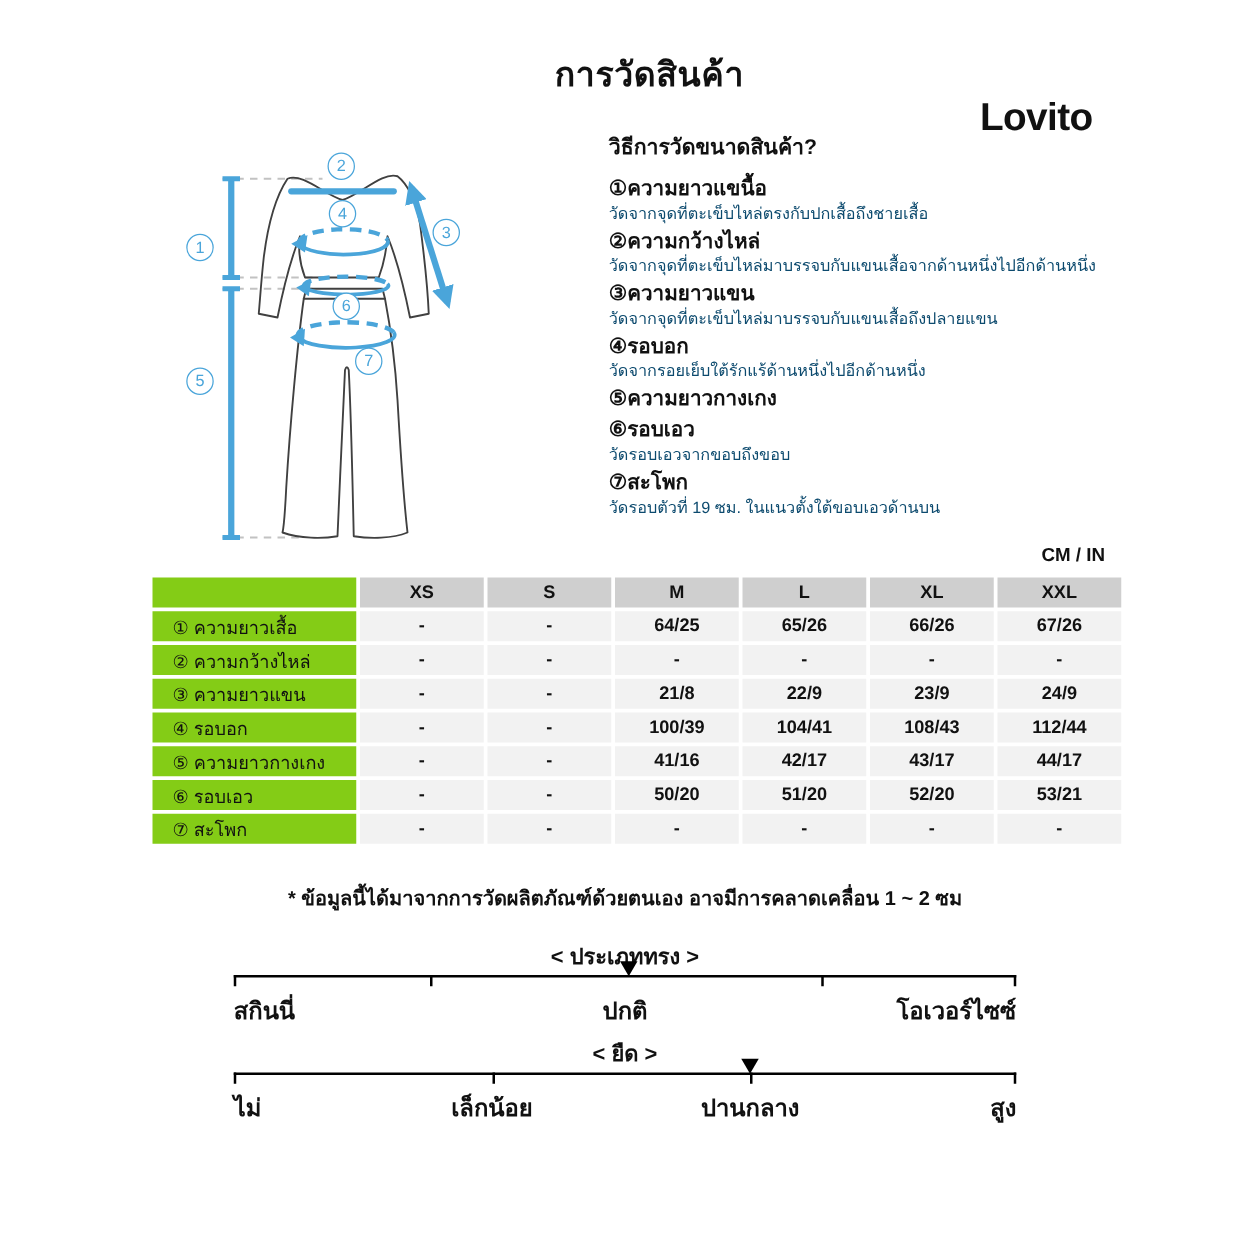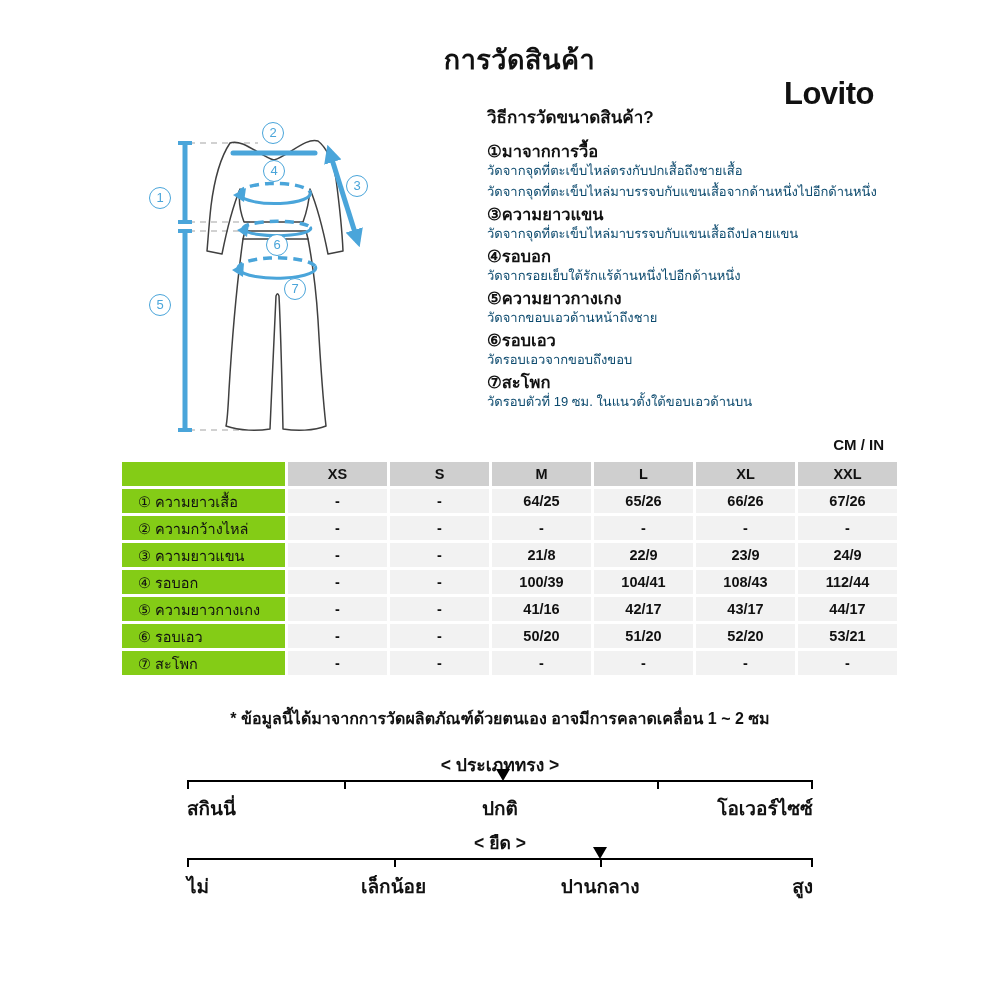--- a/index.html
+++ b/index.html
@@ -139,37 +139,37 @@
   <span class="cnum" style="left:133px;top:50px">4</span>
   <span class="cnum" style="left:19px;top:184px">5</span>
   <span class="cnum" style="left:136px;top:124px">6</span>
   <span class="cnum" style="left:154px;top:168px">7</span>
 </div>
 
 <div class="abs instructions">
   <div class="instr-title">วิธีการวัดขนาดสินค้า?</div>
 
   <div class="instr-item">
-    <div class="instr-head"><span>①</span><span>มาจากการวื้อ</span></div>
+    <div class="instr-head"><span>①</span><span>ความยาวแขนื้อ</span></div>
     <div class="instr-desc">วัดจากจุดที่ตะเข็บไหล่ตรงกับปกเสื้อถึงชายเสื้อ</div>
   </div>
   <div class="instr-item">
+    <div class="instr-head"><span>②</span><span>ความกว้างไหล่</span></div>
     <div class="instr-desc">วัดจากจุดที่ตะเข็บไหล่มาบรรจบกับแขนเสื้อจากด้านหนึ่งไปอีกด้านหนึ่ง</div>
   </div>
   <div class="instr-item">
     <div class="instr-head"><span>③</span><span>ความยาวแขน</span></div>
     <div class="instr-desc">วัดจากจุดที่ตะเข็บไหล่มาบรรจบกับแขนเสื้อถึงปลายแขน</div>
   </div>
   <div class="instr-item">
     <div class="instr-head"><span>④</span><span>รอบอก</span></div>
     <div class="instr-desc">วัดจากรอยเย็บใต้รักแร้ด้านหนึ่งไปอีกด้านหนึ่ง</div>
   </div>
   <div class="instr-item">
     <div class="instr-head"><span>⑤</span><span>ความยาวกางเกง</span></div>
-    <div class="instr-desc">วัดจากขอบเอวด้านหน้าถึงชาย</div>
   </div>
   <div class="instr-item">
     <div class="instr-head"><span>⑥</span><span>รอบเอว</span></div>
     <div class="instr-desc">วัดรอบเอวจากขอบถึงขอบ</div>
   </div>
   <div class="instr-item">
     <div class="instr-head"><span>⑦</span><span>สะโพก</span></div>
     <div class="instr-desc">วัดรอบตัวที่ 19 ซม. ในแนวตั้งใต้ขอบเอวด้านบน</div>
   </div>
 </div>

